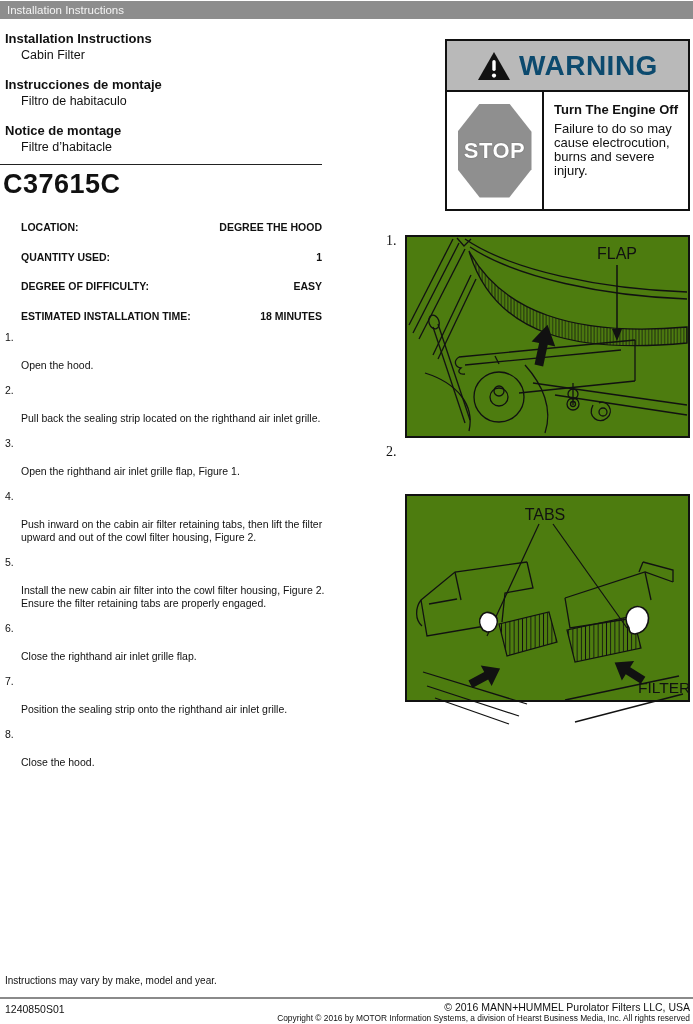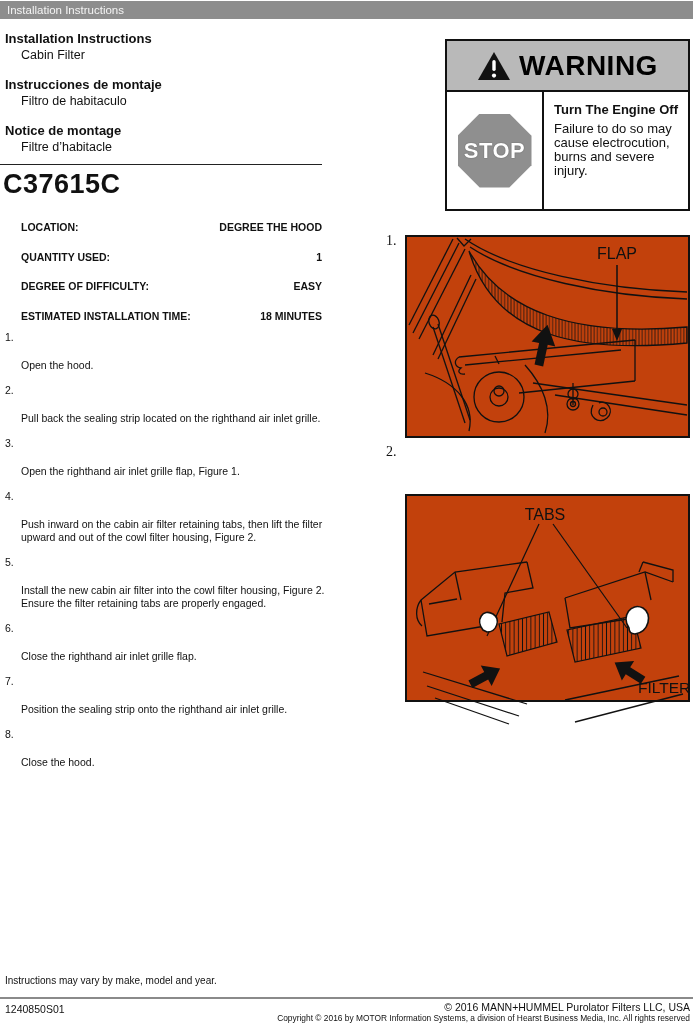--- a/index.html
+++ b/index.html
@@ -21,34 +21,34 @@
   
   .steps{position:absolute;left:5px;top:331px;width:330px;margin:0;padding:0;list-style:none;}
   .steps li{display:flex;font-size:10.5px;line-height:13px;margin-bottom:12px;}
   .steps .num{width:16px;flex:0 0 16px;}
   .steps .txt{flex:1;margin-top:28px;}
   
   .warnbox{position:absolute;left:445px;top:39px;width:245px;height:172px;border:2px solid #111;
            box-sizing:border-box;background:#fff;}
   .warnhead{height:51px;background:#b9b9b9;border-bottom:2px solid #111;display:flex;
             align-items:center;justify-content:center;gap:8px;box-sizing:border-box;}
-  .warnhead .wtitle{font-size:28px;font-weight:800;letter-spacing:0.5px;color:#000000;}
+  .warnhead .wtitle{font-size:28px;font-weight:800;letter-spacing:0.5px;color:#0c4a6e;}
   .warnbody{display:flex;height:117px;}
   .stopcell{width:97px;flex:0 0 97px;border-right:2px solid #111;box-sizing:border-box;
             display:flex;align-items:center;justify-content:center;}
-  .octagon{width:74px;height:74px;background:#8f8f8f;display:flex;align-items:center;justify-content:center;
+  .octagon{width:74px;height:94px;background:#8f8f8f;display:flex;align-items:center;justify-content:center;
            clip-path:polygon(30% 0%,70% 0%,100% 30%,100% 70%,70% 100%,30% 100%,0% 70%,0% 30%);}
   .octagon span{color:#fff;font-size:22px;font-weight:800;letter-spacing:0.5px;
                 text-shadow:0 0 1px #333;}
   .warntext{padding:10px 6px 0 10px;}
   .warntext .wsub{font-size:13px;font-weight:bold;margin-bottom:5px;}
   .warntext .wpar{font-size:13px;line-height:14px;width:128px;}
   
   .fignum{position:absolute;font-family:"Liberation Serif",serif;font-size:14px;color:#111;}
-  .figbox{position:absolute;border:2px solid #111;background:#c2410c;box-sizing:border-box;}
+  .figbox{position:absolute;border:2px solid #111;background:#4d7c0f;box-sizing:border-box;}
   #fig1-num{left:386px;top:233px;} #fig1-box{left:405px;top:235px;width:285px;height:203px;}
   #fig2-num{left:386px;top:444px;} #fig2-box{left:405px;top:446px;width:285px;height:208px;margin-top:48px;}
   .figbox svg{display:block;}
   .figlabel{font-family:"Liberation Sans",sans-serif;font-size:16px;fill:#111;}
   
   .footnote{position:absolute;left:5px;top:975px;font-size:10px;}
   .rule2{position:absolute;left:0;top:997px;width:693px;border-top:2px solid #8a8a8a;}
   .docnum{position:absolute;left:5px;top:1003px;font-size:10.5px;}
   .copyr{position:absolute;right:3px;top:1001px;text-align:right;}
   .copyr .c1{font-size:10.5px;line-height:12px;}

